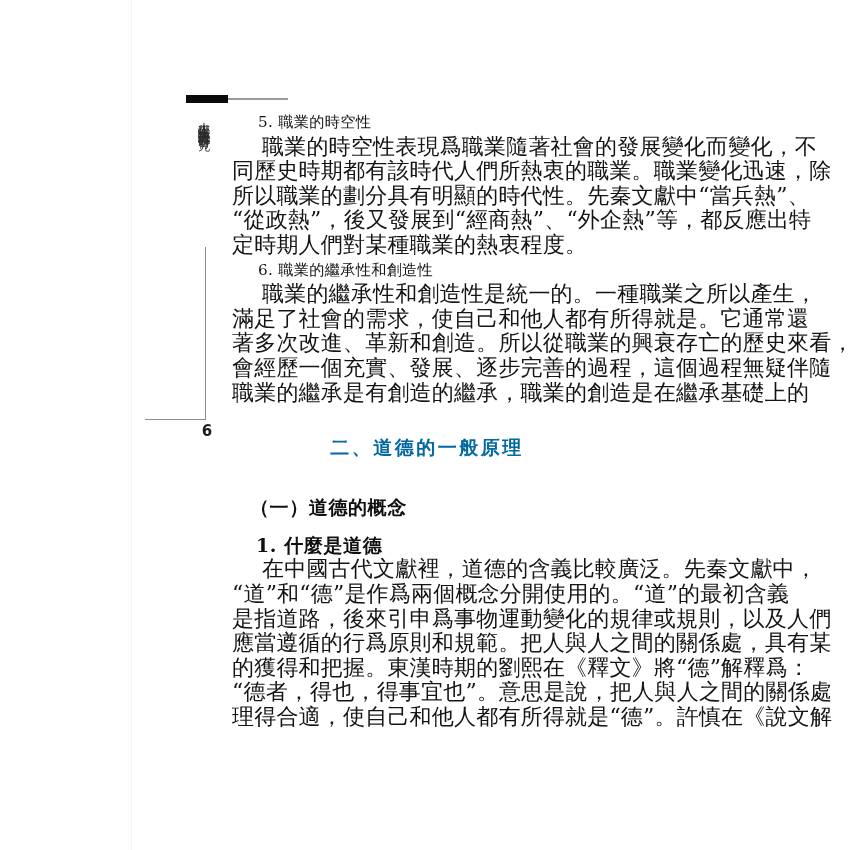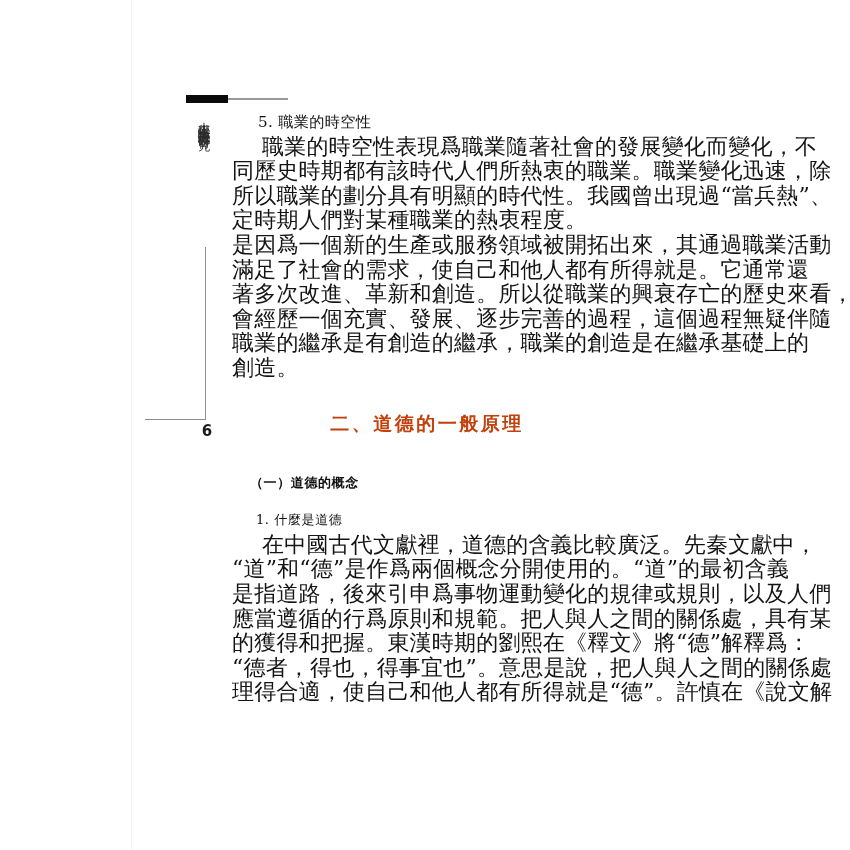--- a/index.html
+++ b/index.html
@@ -132,34 +132,34 @@
   }
 
   
   .section-title {
     font-size: 19px;
     font-weight: bold;
     text-align: center;
     letter-spacing: 2.5px;
     margin-top: 30px;
     margin-bottom: 0;
-    color: #c2410c;
+    color: #0369a1;
   }
 
   
   .sub-head {
-    font-size: 13px;
+    font-size: 19px;
     line-height: 24.6px;
     font-weight: bold;
     padding-left: 18px;
     letter-spacing: 0.6px;
     color: #101010;
   }
   .sub-head.minor {
-    font-weight: normal;
+    font-weight: bold;
     padding-left: 24px;
   }
 
   .gap-sm { height: 13px; }
   .gap-lg { height: 34px; }
 </style>
 </head>
 <body>
 
 <div class="page">
@@ -176,30 +176,31 @@
   <div class="folio-vrule"></div>
   <div class="folio-hrule"></div>
   <div class="folio-number">6</div>
 
   <div class="text-column">
 
     <div class="num-head">5. 職業的時空性</div>
 
     <div class="body-line indent">職業的時空性表現爲職業隨著社會的發展變化而變化，不</div>
     <div class="body-line">同歷史時期都有該時代人們所熱衷的職業。職業變化迅速，除</div>
-    <div class="body-line">所以職業的劃分具有明顯的時代性。我國曾出現過“當兵熱”、</div>
+    <div class="body-line">所以職業的劃分具有明顯的時代性。先秦文獻中“當兵熱”、</div>
+    <div class="body-line">“從政熱”，後又發展到“經商熱”、“外企熱”等，都反應出特</div>
     <div class="body-line">定時期人們對某種職業的熱衷程度。</div>
 
-
-    <div class="body-line">是因爲一個新的生產或服務領域被開拓出來，其通過職業活動</div>
+    <div class="num-head">6. 職業的繼承性和創造性</div>
+
+    <div class="body-line indent">職業的繼承性和創造性是統一的。一種職業之所以產生，</div>
     <div class="body-line">滿足了社會的需求，使自己和他人都有所得就是。它通常還</div>
     <div class="body-line">著多次改進、革新和創造。所以從職業的興衰存亡的歷史來看，</div>
     <div class="body-line">會經歷一個充實、發展、逐步完善的過程，這個過程無疑伴隨</div>
     <div class="body-line">職業的繼承是有創造的繼承，職業的創造是在繼承基礎上的</div>
-    <div class="body-line">創造。</div>
 
     <div class="section-title">二、道德的一般原理</div>
 
     <div class="gap-lg"></div>
 
     <div class="sub-head">（一）道德的概念</div>
 
     <div class="gap-sm"></div>
 
     <div class="sub-head minor">1. 什麼是道德</div>

